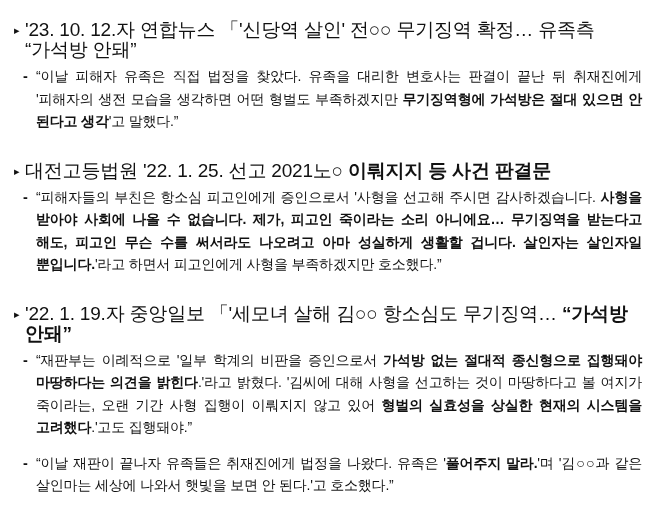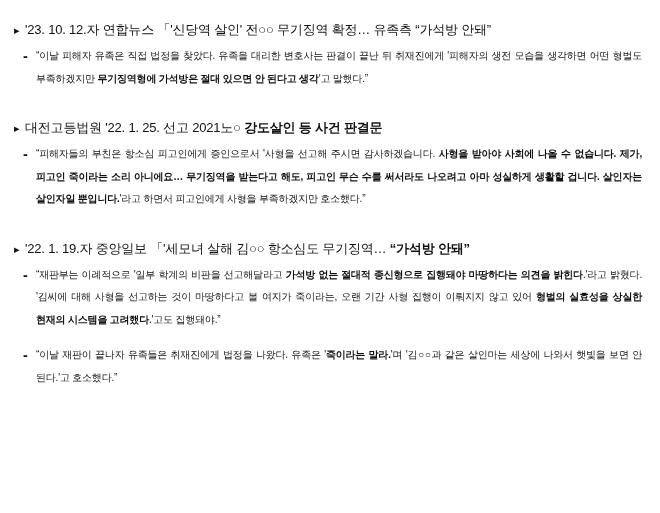--- a/index.html
+++ b/index.html
@@ -32,21 +32,21 @@
   .lvl1 .marker {
     flex: 0 0 auto;
     width: 11px;
     font-size: 11px;
     line-height: 20px;
     color: #111;
     text-align: left;
   }
   .lvl1 .text {
     flex: 1 1 auto;
-    font-size: 13px;
+    font-size: 19px;
     line-height: 20px;
     letter-spacing: -0.2px;
     word-break: keep-all;
   }
   
   .lvl2 {
     display: flex;
     align-items: flex-start;
     margin-top: 5px;
     margin-bottom: 2px;
@@ -55,21 +55,21 @@
   .lvl2 .marker {
     flex: 0 0 auto;
     width: 13px;
     font-size: 14.5px;
     line-height: 22px;
     font-weight: 700;
     color: #111;
   }
   .lvl2 .text {
     flex: 1 1 auto;
-    font-size: 10px;
+    font-size: 14px;
     line-height: 22.5px;
     letter-spacing: -0.2px;
     text-align: justify;
     word-break: keep-all;
   }
   b, .b {
     font-weight: 700;
   }
   .gap-lg {
     height: 20px;
@@ -87,34 +87,34 @@
         <span class="marker">▸</span>
         <span class="text"><span>'23. 10. 12.자 연합뉴스 「'신당역 살인' 전○○ 무기징역 확정… 유족측 “가석방 안돼”</span></span>
       </div>
       <div class="lvl2">
         <span class="marker">-</span>
         <span class="text"><span>“이날 피해자 유족은 직접 법정을 찾았다. 유족을 대리한 변호사는 판결이 끝난 뒤 취재진에게 '피해자의 생전 모습을 생각하면 어떤 형벌도 부족하겠지만 </span><b>무기징역형에 가석방은 절대 있으면 안 된다고 생각</b><span>'고 말했다.”</span></span>
       </div>
       <div class="gap-lg"></div>
       <div class="lvl1">
         <span class="marker">▸</span>
-        <span class="text"><span>대전고등법원 '22. 1. 25. 선고 2021노○ </span><b>강도살인 등 사건 판결문</b></span>
+        <span class="text"><span>대전고등법원 '22. 1. 25. 선고 2021노○ </span><b>이뤄지지 등 사건 판결문</b></span>
       </div>
       <div class="lvl2">
         <span class="marker">-</span>
         <span class="text"><span>“피해자들의 부친은 항소심 피고인에게 증인으로서 '사형을 선고해 주시면 감사하겠습니다. </span><b>사형을 받아야 사회에 나올 수 없습니다. 제가, 피고인 죽이라는 소리 아니에요… 무기징역을 받는다고 해도, 피고인 무슨 수를 써서라도 나오려고 아마 성실하게 생활할 겁니다. 살인자는 살인자일 뿐입니다.</b><span>'라고 하면서 피고인에게 사형을 부족하겠지만 호소했다.”</span></span>
       </div>
       <div class="gap-lg"></div>
       <div class="lvl1">
         <span class="marker">▸</span>
         <span class="text"><span>'22. 1. 19.자 중앙일보 「'세모녀 살해 김○○ 항소심도 무기징역… </span><b>“가석방 안돼”</b></span>
       </div>
       <div class="lvl2">
         <span class="marker">-</span>
-        <span class="text"><span>“재판부는 이례적으로 '일부 학계의 비판을 선고해달라고 </span><b>가석방 없는 절대적 종신형으로 집행돼야 마땅하다는 의견을 밝힌다</b><span>.'라고 밝혔다. '김씨에 대해 사형을 선고하는 것이 마땅하다고 볼 여지가 죽이라는, 오랜 기간 사형 집행이 이뤄지지 않고 있어 </span><b>형벌의 실효성을 상실한 현재의 시스템을 고려했다</b><span>.'고도 집행돼야.”</span></span>
+        <span class="text"><span>“재판부는 이례적으로 '일부 학계의 비판을 증인으로서 </span><b>가석방 없는 절대적 종신형으로 집행돼야 마땅하다는 의견을 밝힌다</b><span>.'라고 밝혔다. '김씨에 대해 사형을 선고하는 것이 마땅하다고 볼 여지가 죽이라는, 오랜 기간 사형 집행이 이뤄지지 않고 있어 </span><b>형벌의 실효성을 상실한 현재의 시스템을 고려했다</b><span>.'고도 집행돼야.”</span></span>
       </div>
       <div class="gap-sm"></div>
       <div class="lvl2">
         <span class="marker">-</span>
-        <span class="text"><span>“이날 재판이 끝나자 유족들은 취재진에게 법정을 나왔다. 유족은 '</span><b>죽이라는 말라.</b><span>'며 '김○○과 같은 살인마는 세상에 나와서 햇빛을 보면 안 된다.'고 호소했다.”</span></span>
+        <span class="text"><span>“이날 재판이 끝나자 유족들은 취재진에게 법정을 나왔다. 유족은 '</span><b>풀어주지 말라.</b><span>'며 '김○○과 같은 살인마는 세상에 나와서 햇빛을 보면 안 된다.'고 호소했다.”</span></span>
       </div>
     </div>
 </div>
 
 </body></html>

